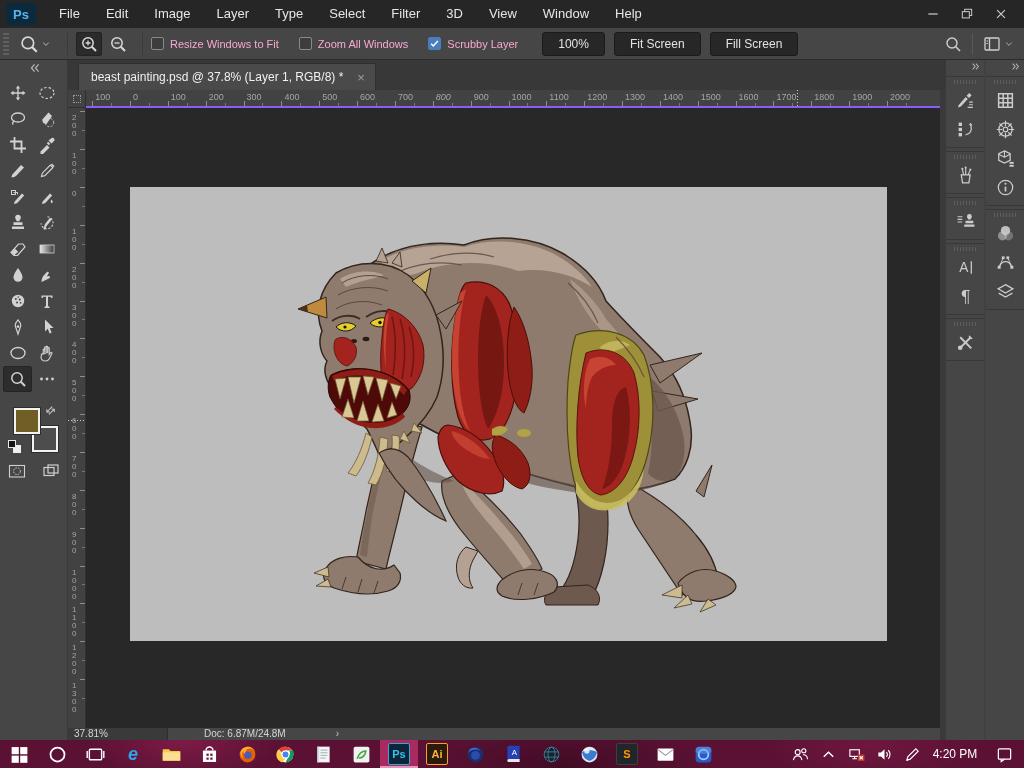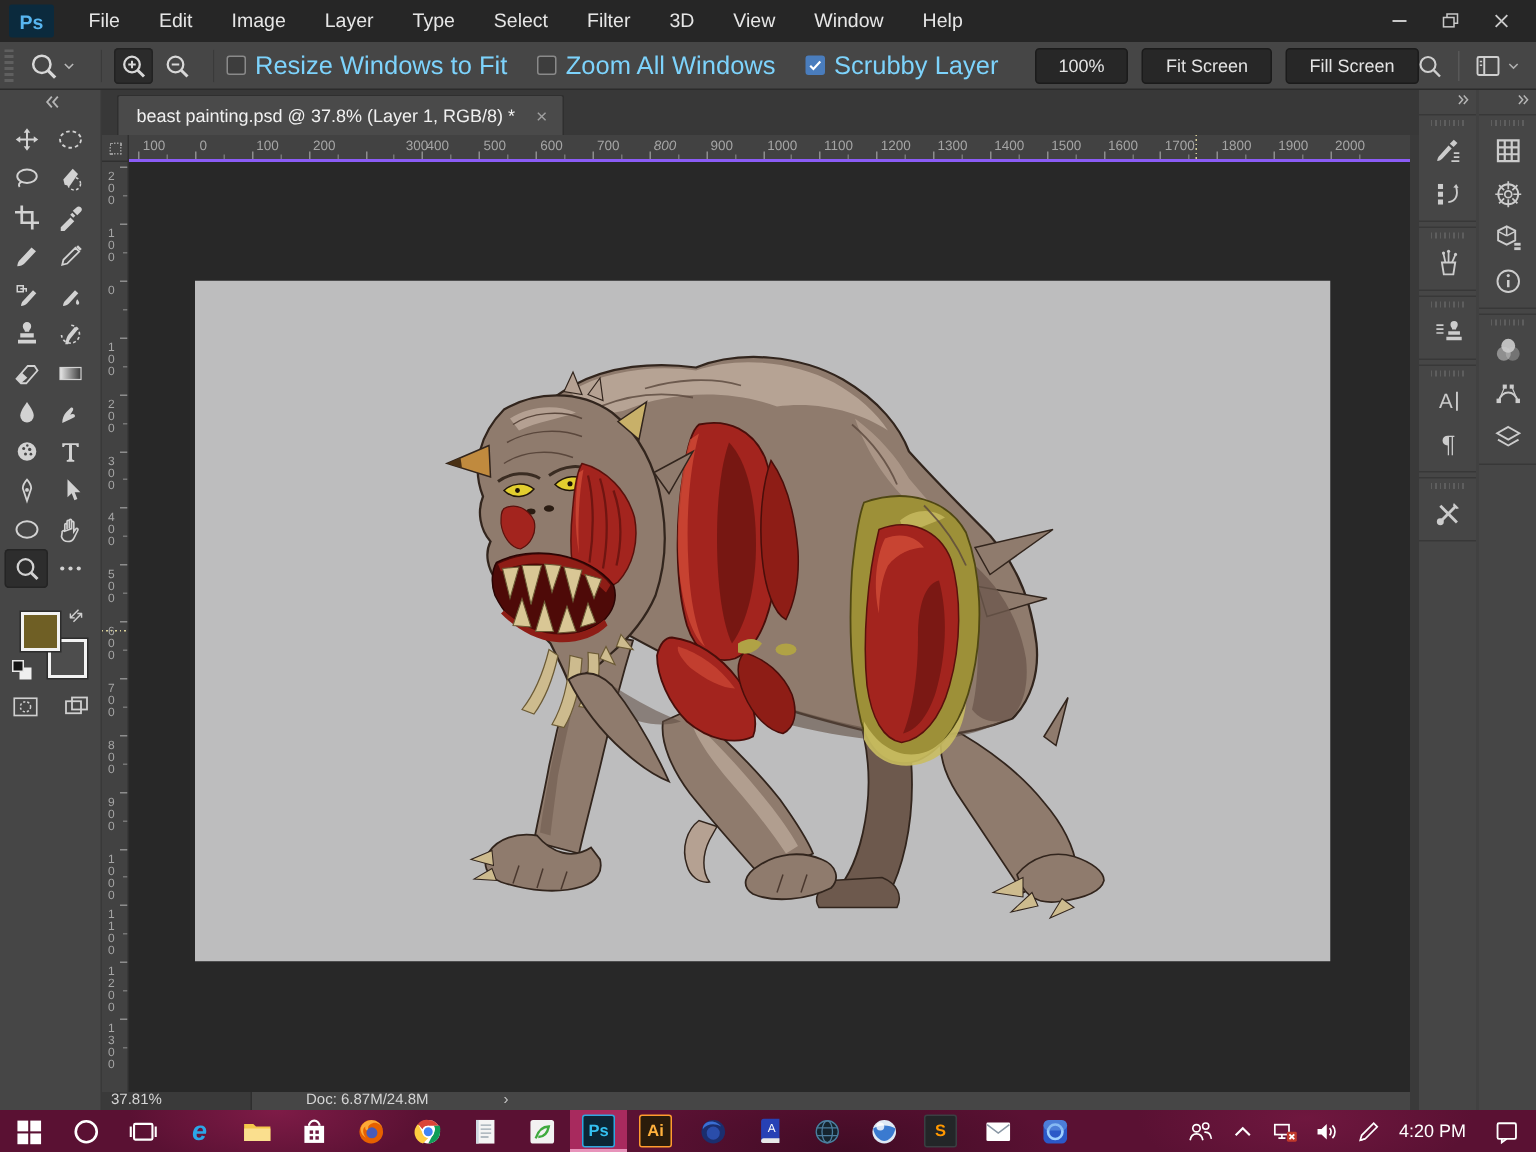--- a/index.html
+++ b/index.html
@@ -31,21 +31,21 @@
   .ob-zoombtn { width:26px; height:24px; border-radius:3px; display:flex; align-items:center;
     justify-content:center; color:#d8d8d8; margin-right:3px; }
   .ob-zoombtn .icon { width:18px; height:18px; }
   .ob-zoombtn.active { background:#2b2b2b; box-shadow:inset 0 0 0 1px #222; }
   .ob-checkboxes { display:flex; align-items:center; }
   .ob-check { display:flex; align-items:center; margin-right:20px; }
   .ob-check .box { width:13px; height:13px; border:1px solid #8a8a8a; background:#3d3d3d;
     border-radius:2px; margin-right:6px; display:flex; align-items:center; justify-content:center; }
   .ob-check .box.checked { background:#4a7dbd; border-color:#4a7dbd; }
   .ob-check .box svg { width:11px; height:11px; }
-  .ob-check .lbl { font-size:17px; color:#7dd3fc; }
+  .ob-check .lbl { font-size:11px; color:#f9a8d4; }
   .ob-buttons { display:flex; align-items:flex-end; margin-left:4px; }
   .ob-btn { background:#272727; border:1px solid #1b1b1b; border-radius:3px; color:#e3e3e3;
     font-size:12px; padding:4px 15px; margin-right:9px; }
   .ob-right { position:absolute; right:10px; top:0; height:32px; display:flex; align-items:center; color:#cfcfcf; }
   .ob-right .icon { width:18px; height:18px; }
   .ob-right .chev { width:10px; height:10px; margin-left:3px; color:#b0b0b0; }
   .ob-right .sep { width:1px; height:20px; background:#585858; margin:0 10px; }
 
   
   .leftdock { position:absolute; left:0; top:60px; width:68px; height:680px; background:#464646;
@@ -520,21 +520,21 @@
         <div class="htick mid" style="left: 62.925px;"></div>
         <div class="hlabel" style="left: 47px;">0</div>
         <div class="htick" style="left: 81.85px;"></div>
         <div class="htick mid" style="left: 100.775px;"></div>
         <div class="hlabel" style="left: 84.85px;">100</div>
         <div class="htick" style="left: 119.7px;"></div>
         <div class="htick mid" style="left: 138.625px;"></div>
         <div class="hlabel" style="left: 122.7px;">200</div>
         <div class="htick" style="left: 157.55px;"></div>
         <div class="htick mid" style="left: 176.475px;"></div>
-        <div class="hlabel" style="left: 160.55px; margin-left: 24px;">300</div>
+        <div class="hlabel" style="left: 160.55px;">300</div>
         <div class="htick" style="left: 195.4px;"></div>
         <div class="htick mid" style="left: 214.325px;"></div>
         <div class="hlabel" style="left: 198.4px;">400</div>
         <div class="htick" style="left: 233.25px;"></div>
         <div class="htick mid" style="left: 252.175px;"></div>
         <div class="hlabel" style="left: 236.25px;">500</div>
         <div class="htick" style="left: 271.1px;"></div>
         <div class="htick mid" style="left: 290.025px;"></div>
         <div class="hlabel" style="left: 274.1px;">600</div>
         <div class="htick" style="left: 308.95px;"></div>

